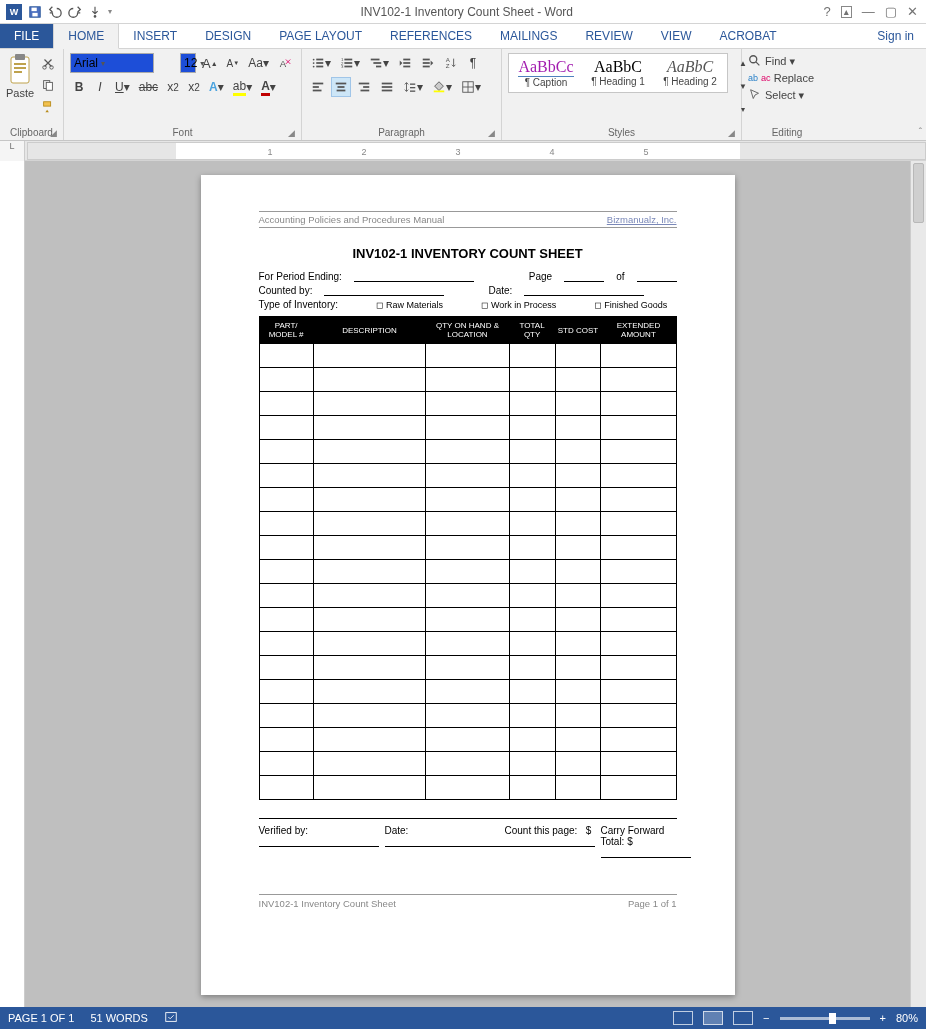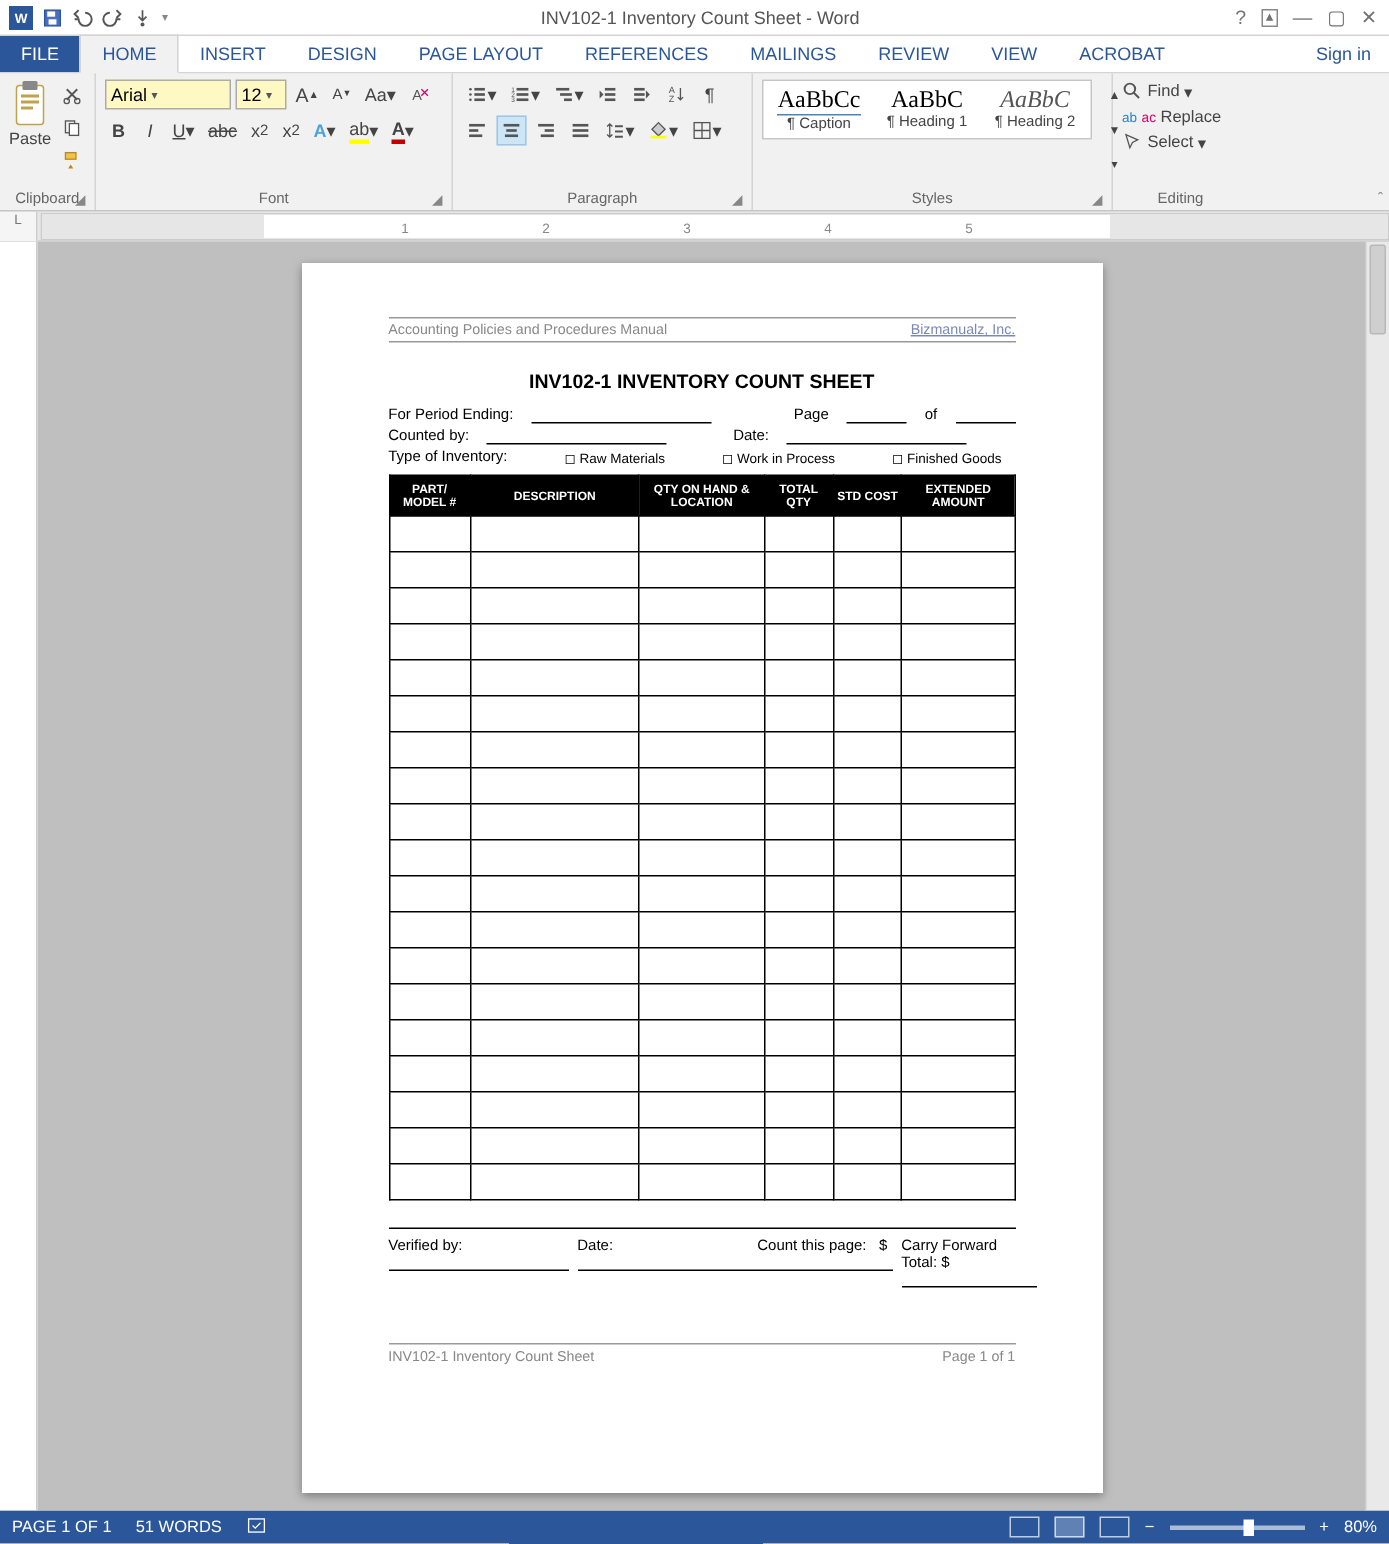--- a/index.html
+++ b/index.html
@@ -21,26 +21,26 @@
   
   .ribbon{height:92px;background:#f1f1f1;border-bottom:1px solid #c6c6c6;display:flex;position:relative;}
   .group{border-right:1px solid #d4d4d4;padding:4px 6px 2px 6px;display:flex;flex-direction:column;justify-content:space-between;}
   .group .body{display:flex;align-items:flex-start;gap:4px;flex:1;}
   .group .label{font-size:10px;color:#666;text-align:center;padding-top:2px;position:relative;}
   .group .label .dlg{position:absolute;right:0;bottom:0;font-size:9px;color:#888;}
   .vstack{display:flex;flex-direction:column;gap:3px;}
   .hstack{display:flex;align-items:center;gap:3px;}
   .rbtn{display:inline-flex;align-items:center;justify-content:center;min-width:18px;height:20px;font-size:12px;color:#444;padding:0 2px;border:1px solid transparent;}
   .rbtn svg{width:14px;height:14px;}
-  .sel{height:20px;border:1px solid #ababab;background:#fef9c3;font-size:12px;padding:0 3px;display:flex;align-items:center;}
+  .sel{height:20px;border:1px solid #ababab;background:#1d4ed8;font-size:12px;padding:0 3px;display:flex;align-items:center;}
   .sel.dd::after{content:"▾";font-size:8px;margin-left:3px;color:#555;}
   .styles-gallery{display:flex;gap:6px;border:1px solid #c6c6c6;background:#fff;padding:4px;}
   .style-item{width:66px;display:flex;flex-direction:column;align-items:center;font-size:10px;color:#444;}
   .style-item .prev{font-size:16px;font-family:"Times New Roman",serif;}
-  .style-item.cap .prev{border-bottom:1px solid #4f81bd;color:#000000;}
+  .style-item.cap .prev{border-bottom:1px solid #4f81bd;color:#a21caf;}
   .style-item.h1 .prev{color:#000;}
   .style-item.h2 .prev{font-style:italic;color:#555;}
   .editing a{font-size:11px;color:#444;display:flex;align-items:center;gap:3px;padding:1px 0;}
   .collapse{position:absolute;right:4px;bottom:2px;font-size:10px;color:#888;}
   .paste-btn{display:flex;flex-direction:column;align-items:center;gap:2px;font-size:11px;color:#444;width:36px;}
   .paste-btn .big{width:28px;height:32px;}
   
   .ruler-row{height:20px;background:#e6e6e6;display:flex;align-items:center;border-bottom:1px solid #d4d4d4;}
   .ruler-row .corner{width:25px;height:20px;border-right:1px solid #ccc;font-size:9px;text-align:center;color:#777;background:#f5f5f5;}
   .hruler{flex:1;height:18px;background:#fff;margin-left:2px;position:relative;font-size:9px;color:#999;border:1px solid #ccc;overflow:hidden;}
@@ -52,21 +52,21 @@
   .page .hdrline{display:flex;justify-content:space-between;border-top:1px solid #999;border-bottom:1px solid #999;padding:2px 0;color:#888;font-size:9.5px;}
   .page .hdrline a{color:#7a88b8;text-decoration:underline;}
   .page h1{font-size:13px;font-weight:bold;text-align:center;margin:18px 0 10px 0;}
   .formrow{display:flex;gap:12px;font-size:10px;margin:3px 0;align-items:flex-end;}
   .blank{border-bottom:1px solid #000;display:inline-block;min-width:70px;height:11px;}
   .blank.w120{min-width:120px;}
   .blank.w40{min-width:40px;}
   .formrow .label{white-space:nowrap;}
   .chk{font-size:9px;}
   table.sheet{width:100%;border-collapse:collapse;margin-top:6px;table-layout:fixed;}
-  table.sheet th{background:#000;color:#fff;font-size:8px;font-weight:bold;text-align:center;padding:4px 2px;border:1px solid #000;}
+  table.sheet th{background:#000;color:#fff;font-size:8px;font-weight:normal;text-align:center;padding:4px 2px;border:1px solid #000;}
   table.sheet td{border:1px solid #000;height:24px;}
   .below{display:flex;justify-content:space-between;margin-top:18px;font-size:10px;border-top:1px solid #000;padding-top:6px;}
   .below .col{display:flex;flex-direction:row;gap:6px;}
   .footerline{display:flex;justify-content:space-between;color:#888;font-size:9.5px;border-top:1px solid #999;margin-top:34px;padding-top:3px;}
   .scrollbar{width:16px;background:#e9e9e9;border-left:1px solid #ccc;position:relative;}
   .scrollbar .thumb{position:absolute;top:2px;left:2px;right:2px;height:60px;background:#cfcfcf;border:1px solid #b8b8b8;border-radius:2px;}
   
   .statusbar{height:22px;background:#2b579a;color:#fff;display:flex;align-items:center;font-size:11px;padding:0 8px;gap:16px;}
   .statusbar .right{margin-left:auto;display:flex;align-items:center;gap:10px;}
   .viewbtn{width:20px;height:14px;border:1px solid rgba(255,255,255,.7);display:inline-block;}
@@ -168,21 +168,21 @@
     </div>
     <div class="label"><span>Clipboard</span><span class="dlg">◢</span></div>
   </div>
 
   <div class="group" style="width:238px;">
     <div class="body vstack" style="gap:4px;width:100%;">
       <div class="hstack">
         <div class="sel dd" style="width:84px;">
             <span>Arial</span>
           </div>
-        <div class="sel dd" style="width:34px;">
+        <div class="sel dd" style="width:16px;margin-left:23px;">
             <span>12</span>
           </div>
         <span class="rbtn" style="font-size:13px;">A<sup style="font-size:7px;">▲</sup></span>
         <span class="rbtn" style="font-size:10px;">A<sup style="font-size:6px;">▼</sup></span>
         <span class="rbtn">Aa▾</span>
         <span class="rbtn">
             <svg viewBox="0 0 16 16">
               <text x="2" y="12" font-size="11" fill="#555">A</text>
               <path d="M9 4l5 5M14 4l-5 5" stroke="#d06"></path>
             </svg>

